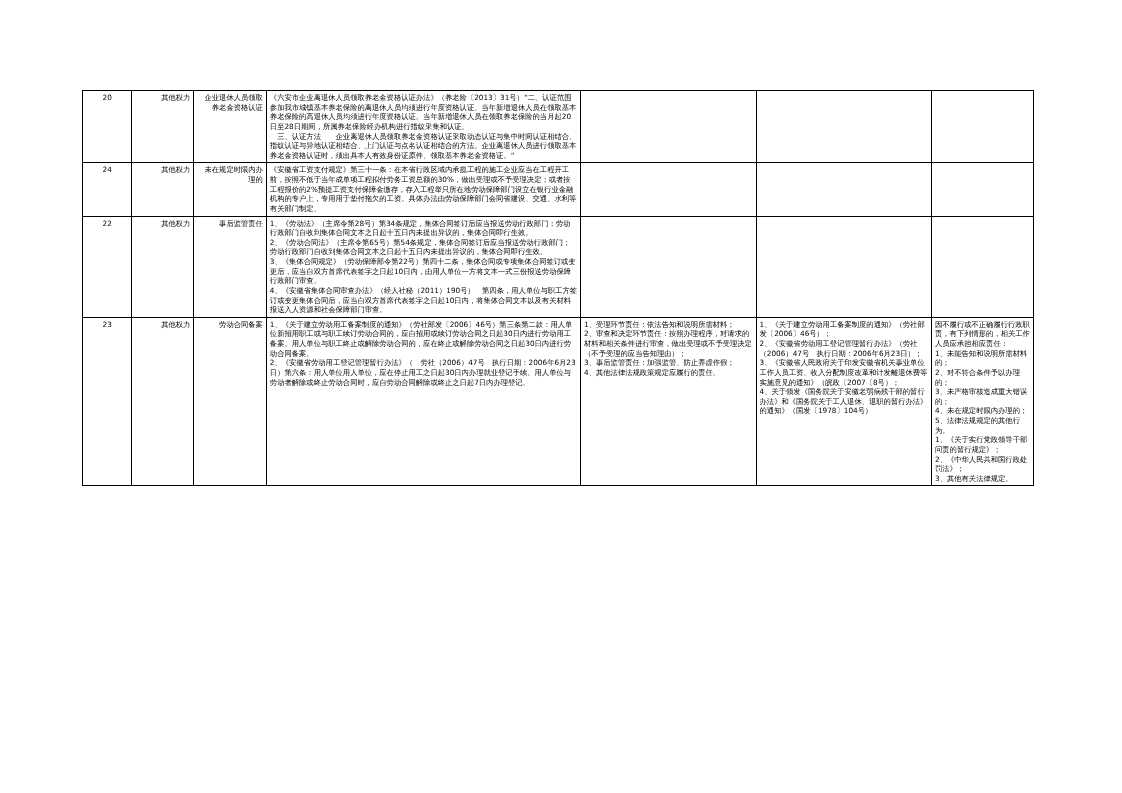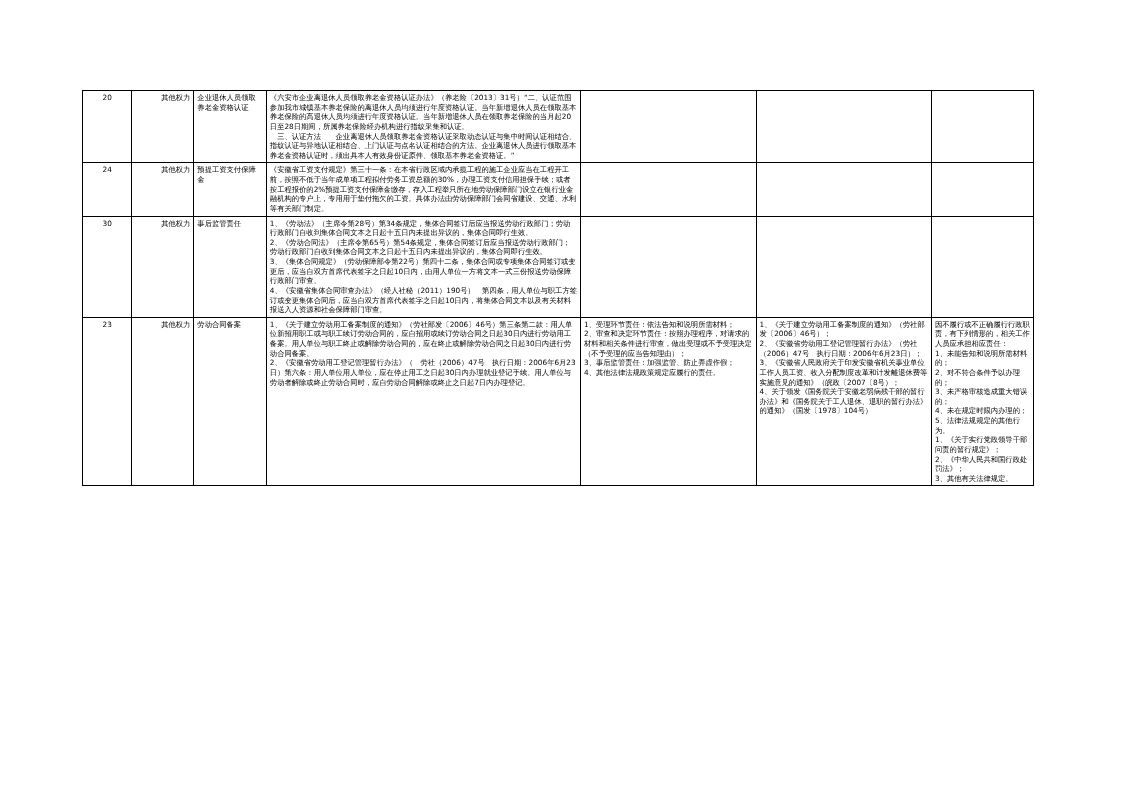--- a/index.html
+++ b/index.html
@@ -47,21 +47,21 @@
     font-size: 8px;
   }
   td.c-type {
     width: 52px;
     text-align: right;
     vertical-align: middle;
     font-size: 8px;
   }
   td.c-name {
     width: 62px;
-    text-align: left;
+    text-align: right;
     vertical-align: middle;
     font-size: 8px;
     line-height: 1.45;
   }
   td.c-basis {
     width: 292px;
   }
   td.c-resp {
     width: 160px;
   }
@@ -111,38 +111,38 @@
             </td>
         </tr>
         <tr>
           <td class="c-num">
               <span class="vcenter">24</span>
             </td>
           <td class="c-type">
               <span class="vcenter">其他权力</span>
             </td>
           <td class="c-name">
-              <span class="vcenter">预提工资支付保障金</span>
-            </td>
-          <td class="c-basis">
-              <span class="cell-text">《安徽省工资支付规定》第三十一条：在本省行政区域内承揽工程的施工企业应当在工程开工前，按照不低于当年成单项工程拟付劳务工资总额的30%，办理工资支付信用担保手续；或者按工程报价的2%预提工资支付保障金缴存，存入工程举只所在地劳动保障部门设立在银行业金融机构的专户上，专用用于垫付拖欠的工资。具体办法由劳动保障部门会同省建设、交通、水利等有关部门制定。</span>
-            </td>
-          <td class="c-resp">
-              <span class="cell-text"></span>
-            </td>
-          <td class="c-acc">
-              <span class="cell-text"></span>
-            </td>
-          <td class="c-rem">
-              <span class="cell-text"></span>
-            </td>
-        </tr>
-        <tr>
-          <td class="c-num">
-              <span class="vcenter">30</span>
+              <span class="vcenter">未在规定时限内办理的</span>
+            </td>
+          <td class="c-basis">
+              <span class="cell-text">《安徽省工资支付规定》第三十一条：在本省行政区域内承揽工程的施工企业应当在工程开工前，按照不低于当年成单项工程拟付劳务工资总额的30%，做出受理或不予受理决定；或者按工程报价的2%预提工资支付保障金缴存，存入工程举只所在地劳动保障部门设立在银行业金融机构的专户上，专用用于垫付拖欠的工资。具体办法由劳动保障部门会同省建设、交通、水利等有关部门制定。</span>
+            </td>
+          <td class="c-resp">
+              <span class="cell-text"></span>
+            </td>
+          <td class="c-acc">
+              <span class="cell-text"></span>
+            </td>
+          <td class="c-rem">
+              <span class="cell-text"></span>
+            </td>
+        </tr>
+        <tr>
+          <td class="c-num">
+              <span class="vcenter">22</span>
             </td>
           <td class="c-type">
               <span class="vcenter">其他权力</span>
             </td>
           <td class="c-name">
               <span class="vcenter">事后监管责任</span>
             </td>
           <td class="c-basis">
               <span class="cell-text">1、《劳动法》（主席令第28号）第34条规定，集体合同签订后应当报送劳动行政部门；劳动行政部门自收到集体合同文本之日起十五日内未提出异议的，集体合同即行生效。
 2、《劳动合同法》（主席令第65号）第54条规定，集体合同签订后应当报送劳动行政部门；劳动行政部门自收到集体合同文本之日起十五日内未提出异议的，集体合同即行生效。

